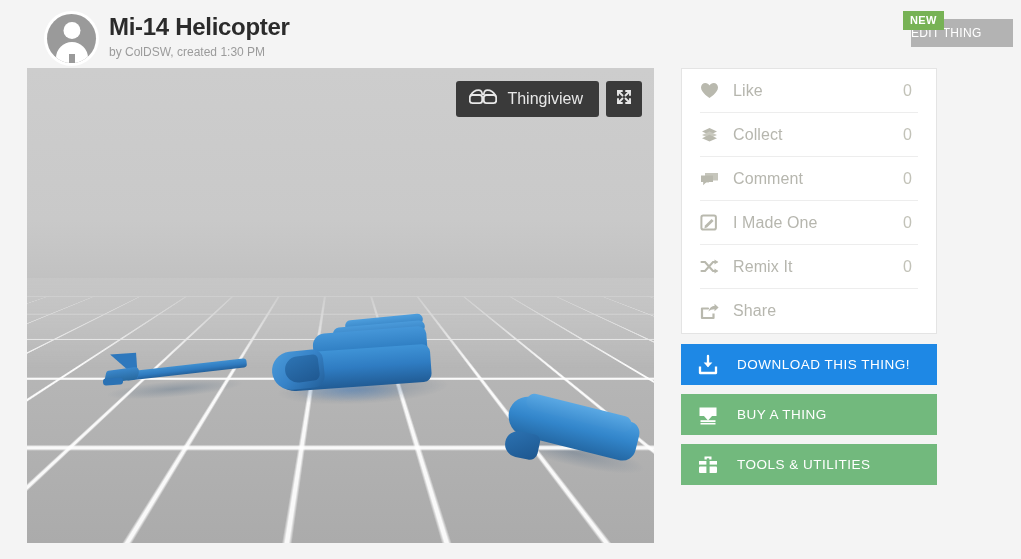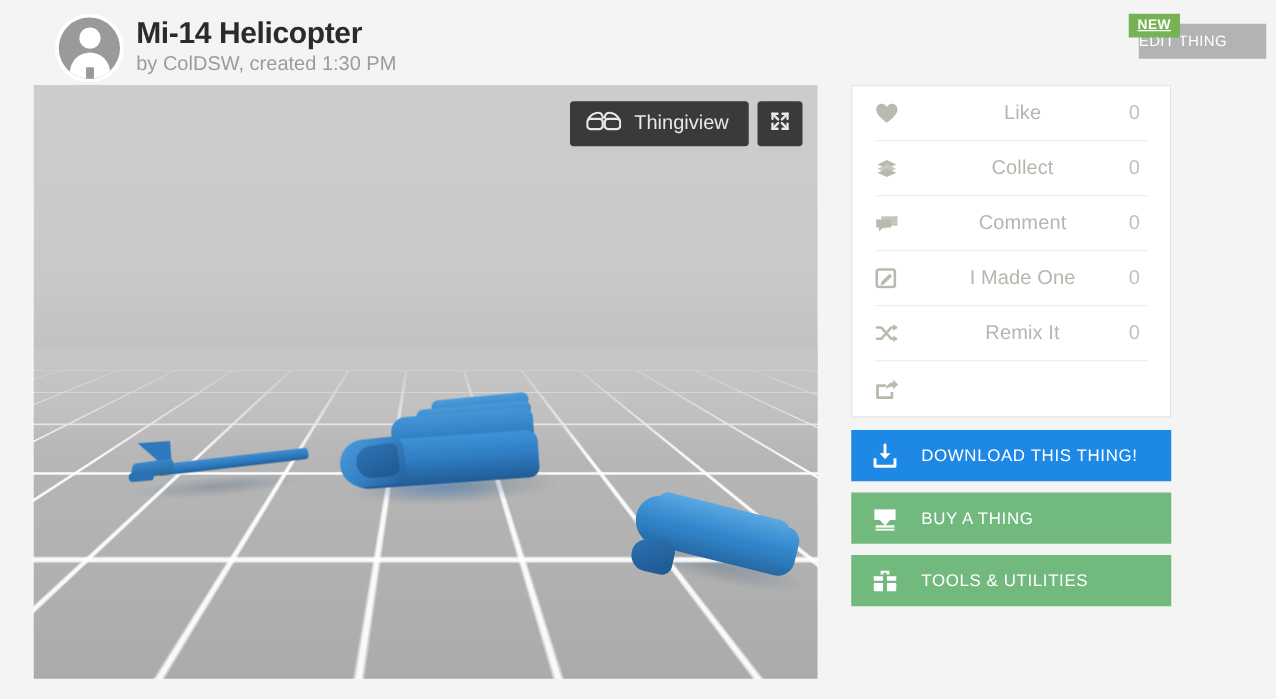--- a/index.html
+++ b/index.html
@@ -73,37 +73,36 @@
     left: 93px; top: 13px;
   }
   #thing-title {
     font-size: 24px;
     font-weight: bold;
     color: #2b2b2b;
     letter-spacing: -0.3px;
     line-height: 28px;
   }
   #thing-byline {
-    font-size: 16px;
+    font-size: 12px;
     color: #9b9b9b;
     line-height: 18px;
     margin-top: 2px;
   }
 
   #new-badge {
     position: absolute;
     left: 887px; top: 11px;
     background: #77b255;
     color: #ffffff;
     font-size: 11px;
     font-weight: bold;
     letter-spacing: 0.4px;
     padding: 3px 7px 4px 7px;
     z-index: 3;
-    text-decoration: underline;
   }
   #edit-thing-button {
     position: absolute;
     left: 895px; top: 19px;
     width: 102px; height: 28px;
     background: #b3b3b3;
     color: #ffffff;
     font-size: 12px;
     letter-spacing: 0.3px;
     line-height: 28px;
@@ -295,21 +294,20 @@
     align-items: center;
     justify-content: center;
     cursor: pointer;
   }
 
   
   #sidebar {
     position: absolute;
     left: 681px; top: 68px;
     width: 256px;
-    text-align: center;
   }
 
   #stats-panel {
     background: #ffffff;
     border: 1px solid #e4e4e4;
     padding: 0 18px;
   }
   .stat-row {
     display: flex;
     align-items: center;
@@ -506,20 +504,21 @@
       </div>
 
       <div class="stat-row">
         <span class="stat-icon">
           <svg width="19" height="17" viewBox="0 0 19 17">
             <path d="M2 5.5 L2 15 L13.5 15 L13.5 10.5" fill="none" stroke="#b9b9ae" stroke-width="2.2" stroke-linejoin="round"></path>
             <path d="M2 5.5 L8 5.5" fill="none" stroke="#b9b9ae" stroke-width="2.2" stroke-linecap="round"></path>
             <path d="M8.5 8.5 C9.5 4.5 12 3 14.5 3 L14.5 0.8 L18.6 4.6 L14.5 8.3 L14.5 6.2 C12 6.2 10 7 8.5 8.5 Z" fill="#b9b9ae"></path>
           </svg>
         </span>
+        <span class="stat-label">Share</span>
         <span class="stat-count"></span>
       </div>
     </div>
 
     <div class="action-button" id="download-button">
       <span class="ab-icon">
         <svg width="22" height="22" viewBox="0 0 22 22">
           <path d="M11 2 L11 11.5" stroke="#ffffff" stroke-width="2.3" fill="none" stroke-linecap="round"></path>
           <path d="M6.6 8.6 L11 13.2 L15.4 8.6 Z" fill="#ffffff"></path>
           <path d="M3 12.5 L3 19 L19 19 L19 12.5" fill="none" stroke="#ffffff" stroke-width="2.3" stroke-linejoin="round"></path>

